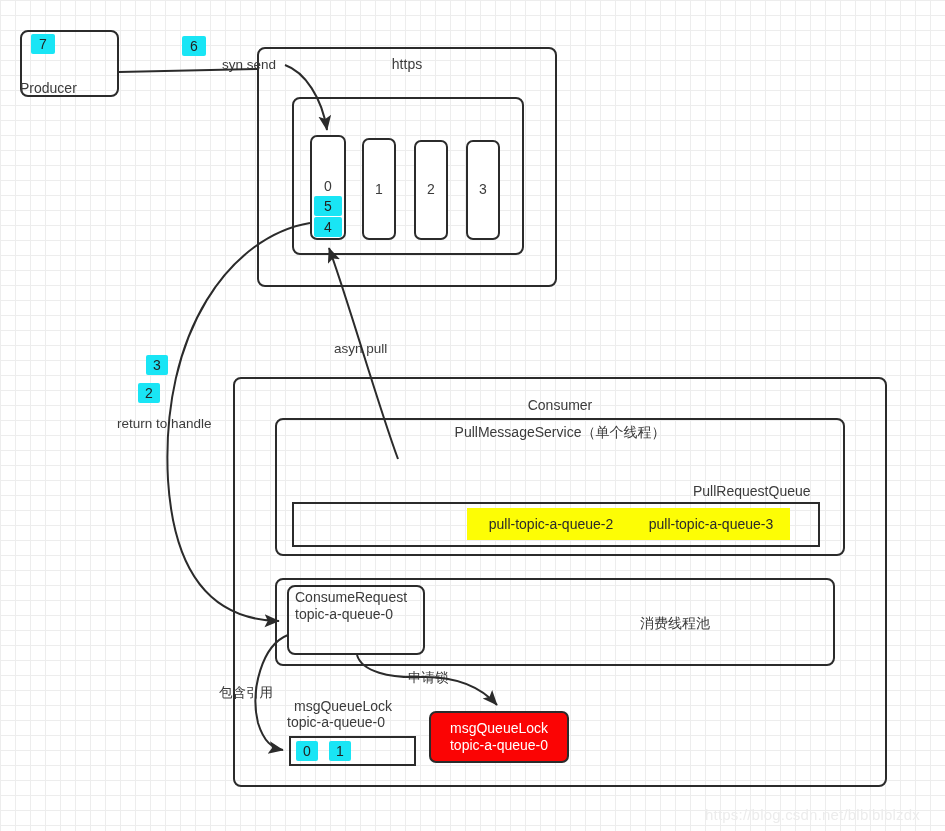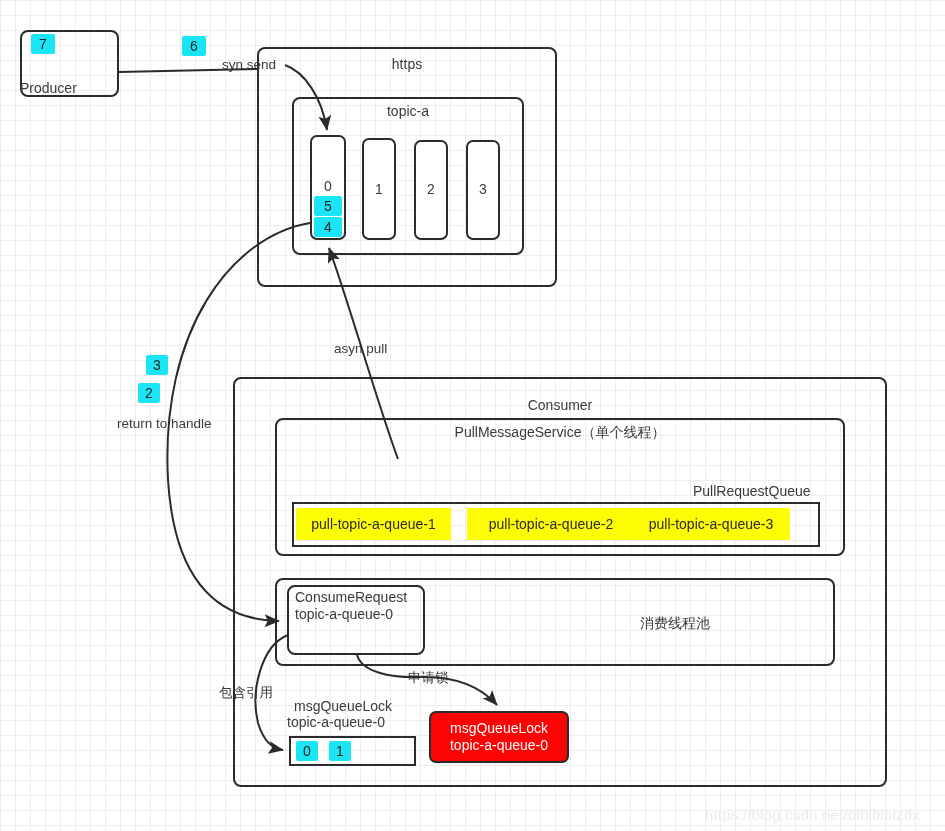--- a/index.html
+++ b/index.html
@@ -107,21 +107,20 @@
 <div id="canvas">
 
   <div class="box" style="left:20px;top:30px;width:99px;height:67px;"></div>
   <div class="badge" style="left:31px;top:34px;width:24px;height:20px;">7</div>
   <div class="box-label" style="left:20px;top:56px;width:121px;text-align:left;margin-top:24px;">Producer</div>
 
   <div class="box" style="left:257px;top:47px;width:300px;height:240px;"></div>
   <div class="box-label" style="left:257px;top:56px;width:300px;text-align:center;">https</div>
 
   <div class="box" style="left:292px;top:97px;width:232px;height:158px;"></div>
-  <div class="box-label" style="left:292px;top:103px;width:232px;text-align:center;">topic-a</div>
 
   <div class="queue-cell" style="left:310px;top:135px;width:36px;height:105px;"></div>
   <div class="queue-num" style="left:310px;top:178px;width:36px;">0</div>
   <div class="badge" style="left:314px;top:196px;width:28px;height:20px;">5</div>
   <div class="badge" style="left:314px;top:217px;width:28px;height:20px;">4</div>
 
   <div class="queue-cell" style="left:362px;top:138px;width:34px;height:102px;"></div>
   <div class="queue-num" style="left:362px;top:181px;width:34px;">1</div>
 
   <div class="queue-cell" style="left:414px;top:140px;width:34px;height:100px;"></div>
@@ -133,21 +132,20 @@
   <div class="box" style="left:233px;top:377px;width:654px;height:410px;"></div>
   <div class="box-label" style="left:233px;top:397px;width:654px;text-align:center;">Consumer</div>
 
   <div class="box" style="left:275px;top:418px;width:570px;height:138px;"></div>
   <div class="box-label" style="left:275px;top:424px;width:570px;text-align:center;">PullMessageService（单个线程）</div>
 
 
   <div class="box sharp" style="left:292px;top:502px;width:528px;height:45px;"></div>
   <div class="box-label" style="left:693px;top:483px;">PullRequestQueue</div>
 
-  <div class="chip chip-yellow" style="left:296px;top:508px;width:155px;height:32px;">pull-topic-a-queue-1</div>
   <div class="chip chip-yellow" style="left:467px;top:508px;width:168px;height:32px;">pull-topic-a-queue-2</div>
   <div class="chip chip-yellow" style="left:632px;top:508px;width:158px;height:32px;">pull-topic-a-queue-3</div>
 
   <div class="box" style="left:275px;top:578px;width:560px;height:88px;"></div>
   <div class="box-label" style="left:640px;top:615px;">消费线程池</div>
 
   <div class="box" style="left:287px;top:585px;width:138px;height:70px;"></div>
   <div class="plain-text" style="left:295px;top:588px;">ConsumeRequest</div>
   <div class="plain-text" style="left:295px;top:605px;">topic-a-queue-0</div>
 

